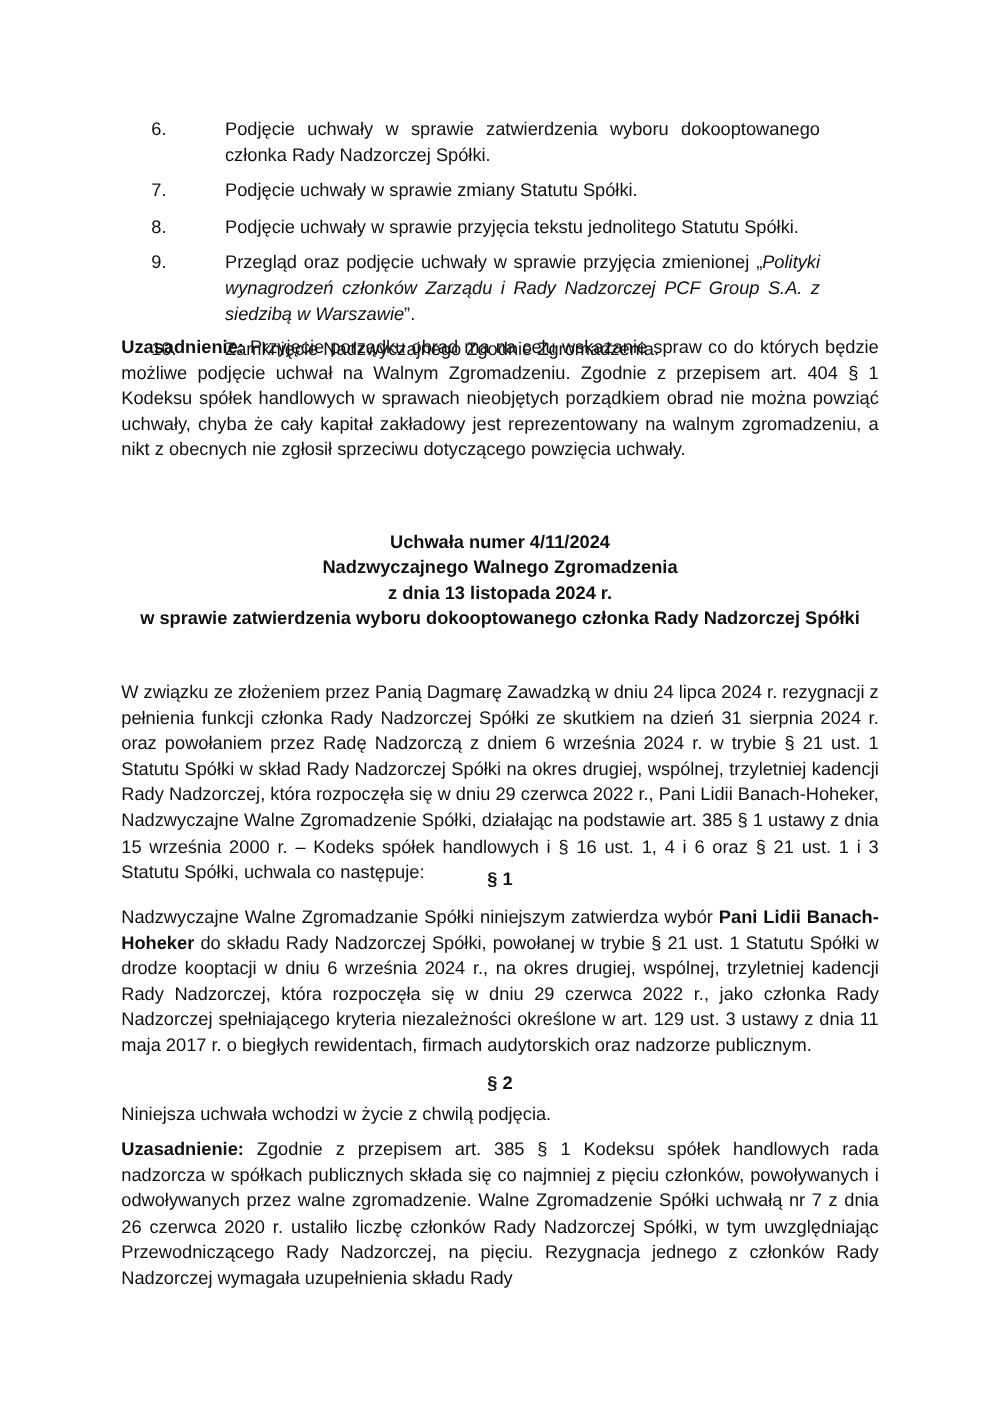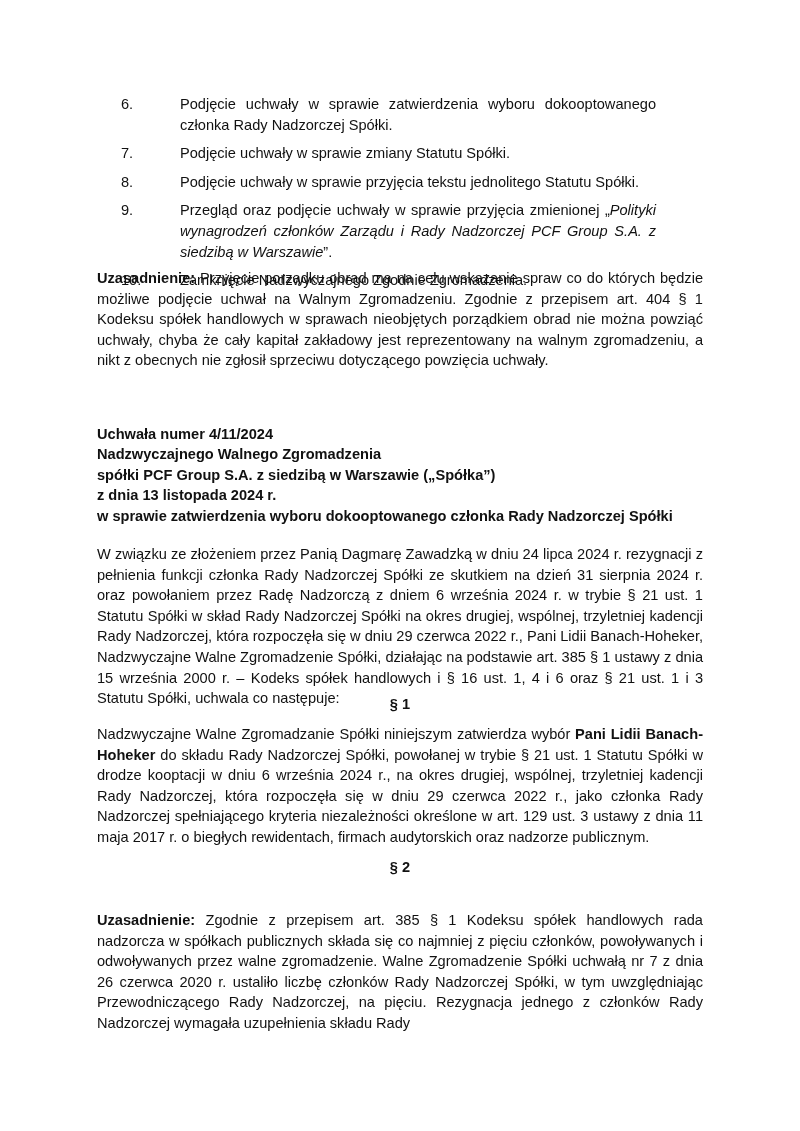--- a/index.html
+++ b/index.html
@@ -54,20 +54,21 @@
       text-align: justify;
     }
     .label-underline {
       font-weight: bold;
     }
     .bold { font-weight: bold; }
     .heading {
       position: absolute;
       left: 97px;
       width: 606px;
+      text-align: center;
       font-weight: bold;
       line-height: 20.4px;
     }
     .heading div { display: block; }
     .para-sign {
       position: absolute;
       left: 97px;
       width: 606px;
       text-align: center;
       font-weight: bold;
@@ -99,29 +100,29 @@
       <span class="agenda-num">10.</span>
       <span class="agenda-text">Zamknięcie Nadzwyczajnego Zgodnie Zgromadzenia.</span>
     </li>
   </ol>
 
   <p class="block" style="top:268px; margin:0;"><span class="label-underline">Uzasadnienie:</span><span> Przyjęcie porządku obrad ma na celu wskazanie spraw co do których będzie możliwe podjęcie uchwał na Walnym Zgromadzeniu. Zgodnie z przepisem art. 404 § 1 Kodeksu spółek handlowych w sprawach nieobjętych porządkiem obrad nie można powziąć uchwały, chyba że cały kapitał zakładowy jest reprezentowany na walnym zgromadzeniu, a nikt z obecnych nie zgłosił sprzeciwu dotyczącego powzięcia uchwały.</span></p>
 
   <div class="heading" style="top:424px;">
     <div>Uchwała numer 4/11/2024</div>
     <div>Nadzwyczajnego Walnego Zgromadzenia</div>
-    <div>spółki PCF Group S.A. z siedzibą w Warszawie („Spółka”)</div>
     <div>z dnia 13 listopada 2024 r.</div>
     <div>w sprawie zatwierdzenia wyboru dokooptowanego członka Rady Nadzorczej Spółki</div>
   </div>
 
   <p class="block" style="top:544px; margin:0;">W związku ze złożeniem przez Panią Dagmarę Zawadzką w dniu 24 lipca 2024 r. rezygnacji z pełnienia funkcji członka Rady Nadzorczej Spółki ze skutkiem na dzień 31 sierpnia 2024 r. oraz powołaniem przez Radę Nadzorczą z dniem 6 września 2024 r. w trybie § 21 ust. 1 Statutu Spółki w skład Rady Nadzorczej Spółki na okres drugiej, wspólnej, trzyletniej kadencji Rady Nadzorczej, która rozpoczęła się w dniu 29 czerwca 2022 r., Pani Lidii Banach-Hoheker, Nadzwyczajne Walne Zgromadzenie Spółki, działając na podstawie art. 385 § 1 ustawy z dnia 15 września 2000 r. – Kodeks spółek handlowych i § 16 ust. 1, 4 i 6 oraz § 21 ust. 1 i 3 Statutu Spółki, uchwala co następuje:</p>
 
   <div class="para-sign" style="top:694px;">§ 1</div>
 
   <p class="block" style="top:724px; margin:0;"><span>Nadzwyczajne Walne Zgromadzanie Spółki niniejszym zatwierdza wybór </span><span class="bold">Pani Lidii Banach-Hoheker</span><span> do składu Rady Nadzorczej Spółki, powołanej w trybie § 21 ust. 1 Statutu Spółki w drodze kooptacji w dniu 6 września 2024 r., na okres drugiej, wspólnej, trzyletniej kadencji Rady Nadzorczej, która rozpoczęła się w dniu 29 czerwca 2022 r., jako członka Rady Nadzorczej spełniającego kryteria niezależności określone w art. 129 ust. 3 ustawy z dnia 11 maja 2017 r. o biegłych rewidentach, firmach audytorskich oraz nadzorze publicznym.</span></p>
 
   <div class="para-sign" style="top:857px;">§ 2</div>
 
+  <p class="block" style="top:882px; margin:0;">Niniejsza uchwała wchodzi w życie z chwilą podjęcia.</p>
 
   <p class="block" style="top:910px; margin:0;"><span class="label-underline">Uzasadnienie:</span><span> Zgodnie z przepisem art. 385 § 1 Kodeksu spółek handlowych rada nadzorcza w spółkach publicznych składa się co najmniej z pięciu członków, powoływanych i odwoływanych przez walne zgromadzenie. Walne Zgromadzenie Spółki uchwałą nr 7 z dnia 26 czerwca 2020 r. ustaliło liczbę członków Rady Nadzorczej Spółki, w tym uwzględniając Przewodniczącego Rady Nadzorczej, na pięciu. Rezygnacja jednego z członków Rady Nadzorczej wymagała uzupełnienia składu Rady</span></p>
 
 </div>
 
 </body></html>

